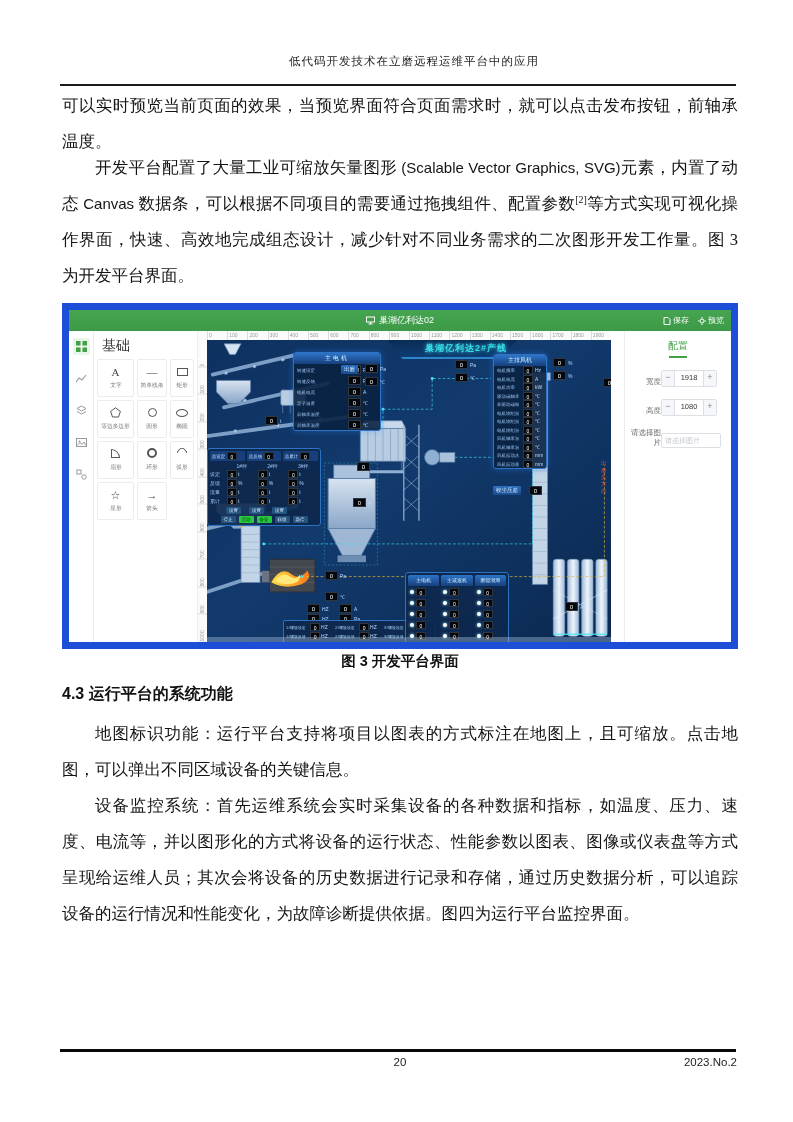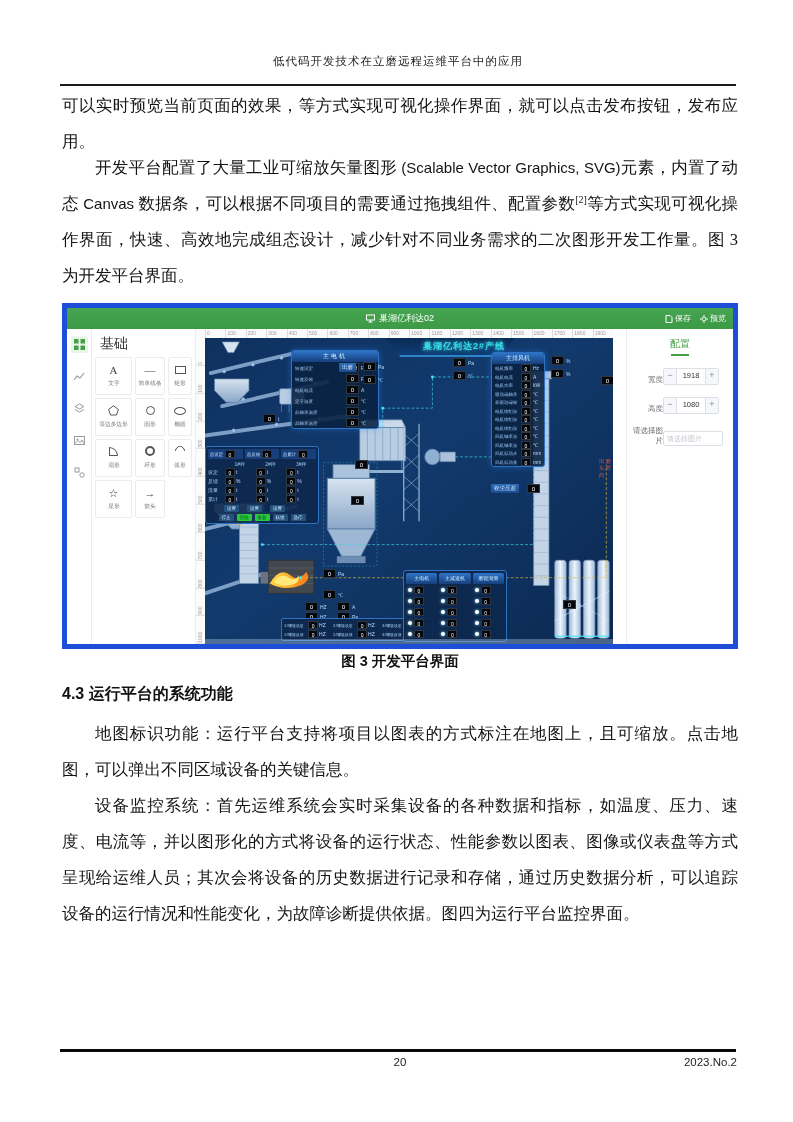--- a/index.html
+++ b/index.html
@@ -1,20 +1,20 @@
 <!DOCTYPE html>
 <html><head>
 <meta charset="utf-8">
 <style>
   html,body{margin:0;padding:0;}
   body{width:793px;height:1122px;background:#fff;position:relative;
        font-family:"Liberation Serif",serif;color:#151515;overflow:hidden;}
 
   
-  .running-head{position:absolute;top:54px;left:60px;width:676px;text-align:center;
+  .running-head{position:absolute;top:54px;left:76px;width:676px;text-align:center;
     font-size:11.5px;letter-spacing:1px;color:#222;}
   .head-rule{position:absolute;top:84px;left:60px;width:676px;border-top:2px solid #1a1a1a;}
   .para{position:absolute;left:62px;width:676px;font-size:16.5px;line-height:36px;
     text-align:justify;color:#141414;}
   .indent{text-indent:2em;}
   .latin{font-family:"Liberation Sans",sans-serif;font-size:15px;}
   sup.ref{font-size:10px;vertical-align:super;line-height:0;}
   #p1{top:88px;}
   #p2{top:150px;}
   .fig-caption{position:absolute;top:652px;left:62px;width:676px;text-align:center;
@@ -24,21 +24,21 @@
   #p3{top:716px;}
   #p4{top:788px;}
   .footer-rule{position:absolute;top:1049px;left:60px;width:676px;border-top:3px solid #0a0a0a;}
   .footer-page{position:absolute;top:1056px;left:62px;width:676px;text-align:center;
     font-family:"Liberation Sans",sans-serif;font-size:11.5px;color:#222;}
   .footer-issue{position:absolute;top:1056px;right:56px;font-family:"Liberation Sans",sans-serif;
     font-size:11.5px;color:#222;}
 
   
   .figure{position:absolute;top:303px;left:62px;width:676px;height:346px;background:#fff;
-    border:5px solid #1d4ed8;box-sizing:border-box;font-family:"Liberation Sans",sans-serif;}
+    border:7px solid #1d4ed8;box-sizing:border-box;font-family:"Liberation Sans",sans-serif;}
   .titlebar{height:21px;background:linear-gradient(#46a551,#3c9a47);color:#fff;position:relative;
     display:flex;align-items:center;justify-content:center;font-size:9px;gap:4px;}
   .tb-right{position:absolute;right:7px;top:0;bottom:0;display:flex;gap:9px;align-items:center;font-size:8px;}
   .tb-btn{display:flex;align-items:center;gap:2px;cursor:pointer;}
   .fig-body{position:absolute;top:21px;left:0;right:0;bottom:0;display:flex;}
 
   .icon-strip{width:25px;border-right:1px solid #ededed;display:flex;flex-direction:column;
     align-items:center;padding-top:7px;gap:15px;box-sizing:border-box;}
   .strip-item{width:17px;height:17px;display:flex;align-items:center;justify-content:center;border-radius:2px;}
   .strip-item.sel{background:#e8f5e9;}
@@ -141,21 +141,21 @@
   .cfg-input::placeholder{color:#c0c4cc;}
 </style>
 </head>
 <body>
 
 <div class="page">
 
   <div class="running-head">低代码开发技术在立磨远程运维平台中的应用</div>
   <div class="head-rule"></div>
 
-  <div class="para" id="p1">可以实时预览当前页面的效果，等方式实现可视化操作界面，就可以点击发布按钮，发布应用。</div>
+  <div class="para" id="p1">可以实时预览当前页面的效果，当预览界面符合页面需求时，就可以点击发布按钮，前轴承温度。</div>
 
   <div class="para indent" id="p2"><span>开发平台配置了大量工业可缩放矢量图形 </span><span class="latin">(Scalable Vector Graphics, SVG)</span><span>元素，内置了动态 </span><span class="latin">Canvas</span><span> 数据条，可以根据不同项目的需要通过拖拽组件、配置参数</span><sup class="ref">[2]</sup><span>等方式实现可视化操作界面，快速、高效地完成组态设计，减少针对不同业务需求的二次图形开发工作量。图 3 为开发平台界面。</span></div>
 
   <div class="figure">
 
     <div class="titlebar">
       <svg width="9" height="9" viewBox="0 0 9 9">
         <rect x="0.5" y="1" width="8" height="5" fill="none" stroke="#fff" stroke-width="1"></rect>
         <line x1="4.5" y1="6" x2="4.5" y2="8" stroke="#fff" stroke-width="1"></line>
         <line x1="2.5" y1="8" x2="6.5" y2="8" stroke="#fff" stroke-width="1"></line>

